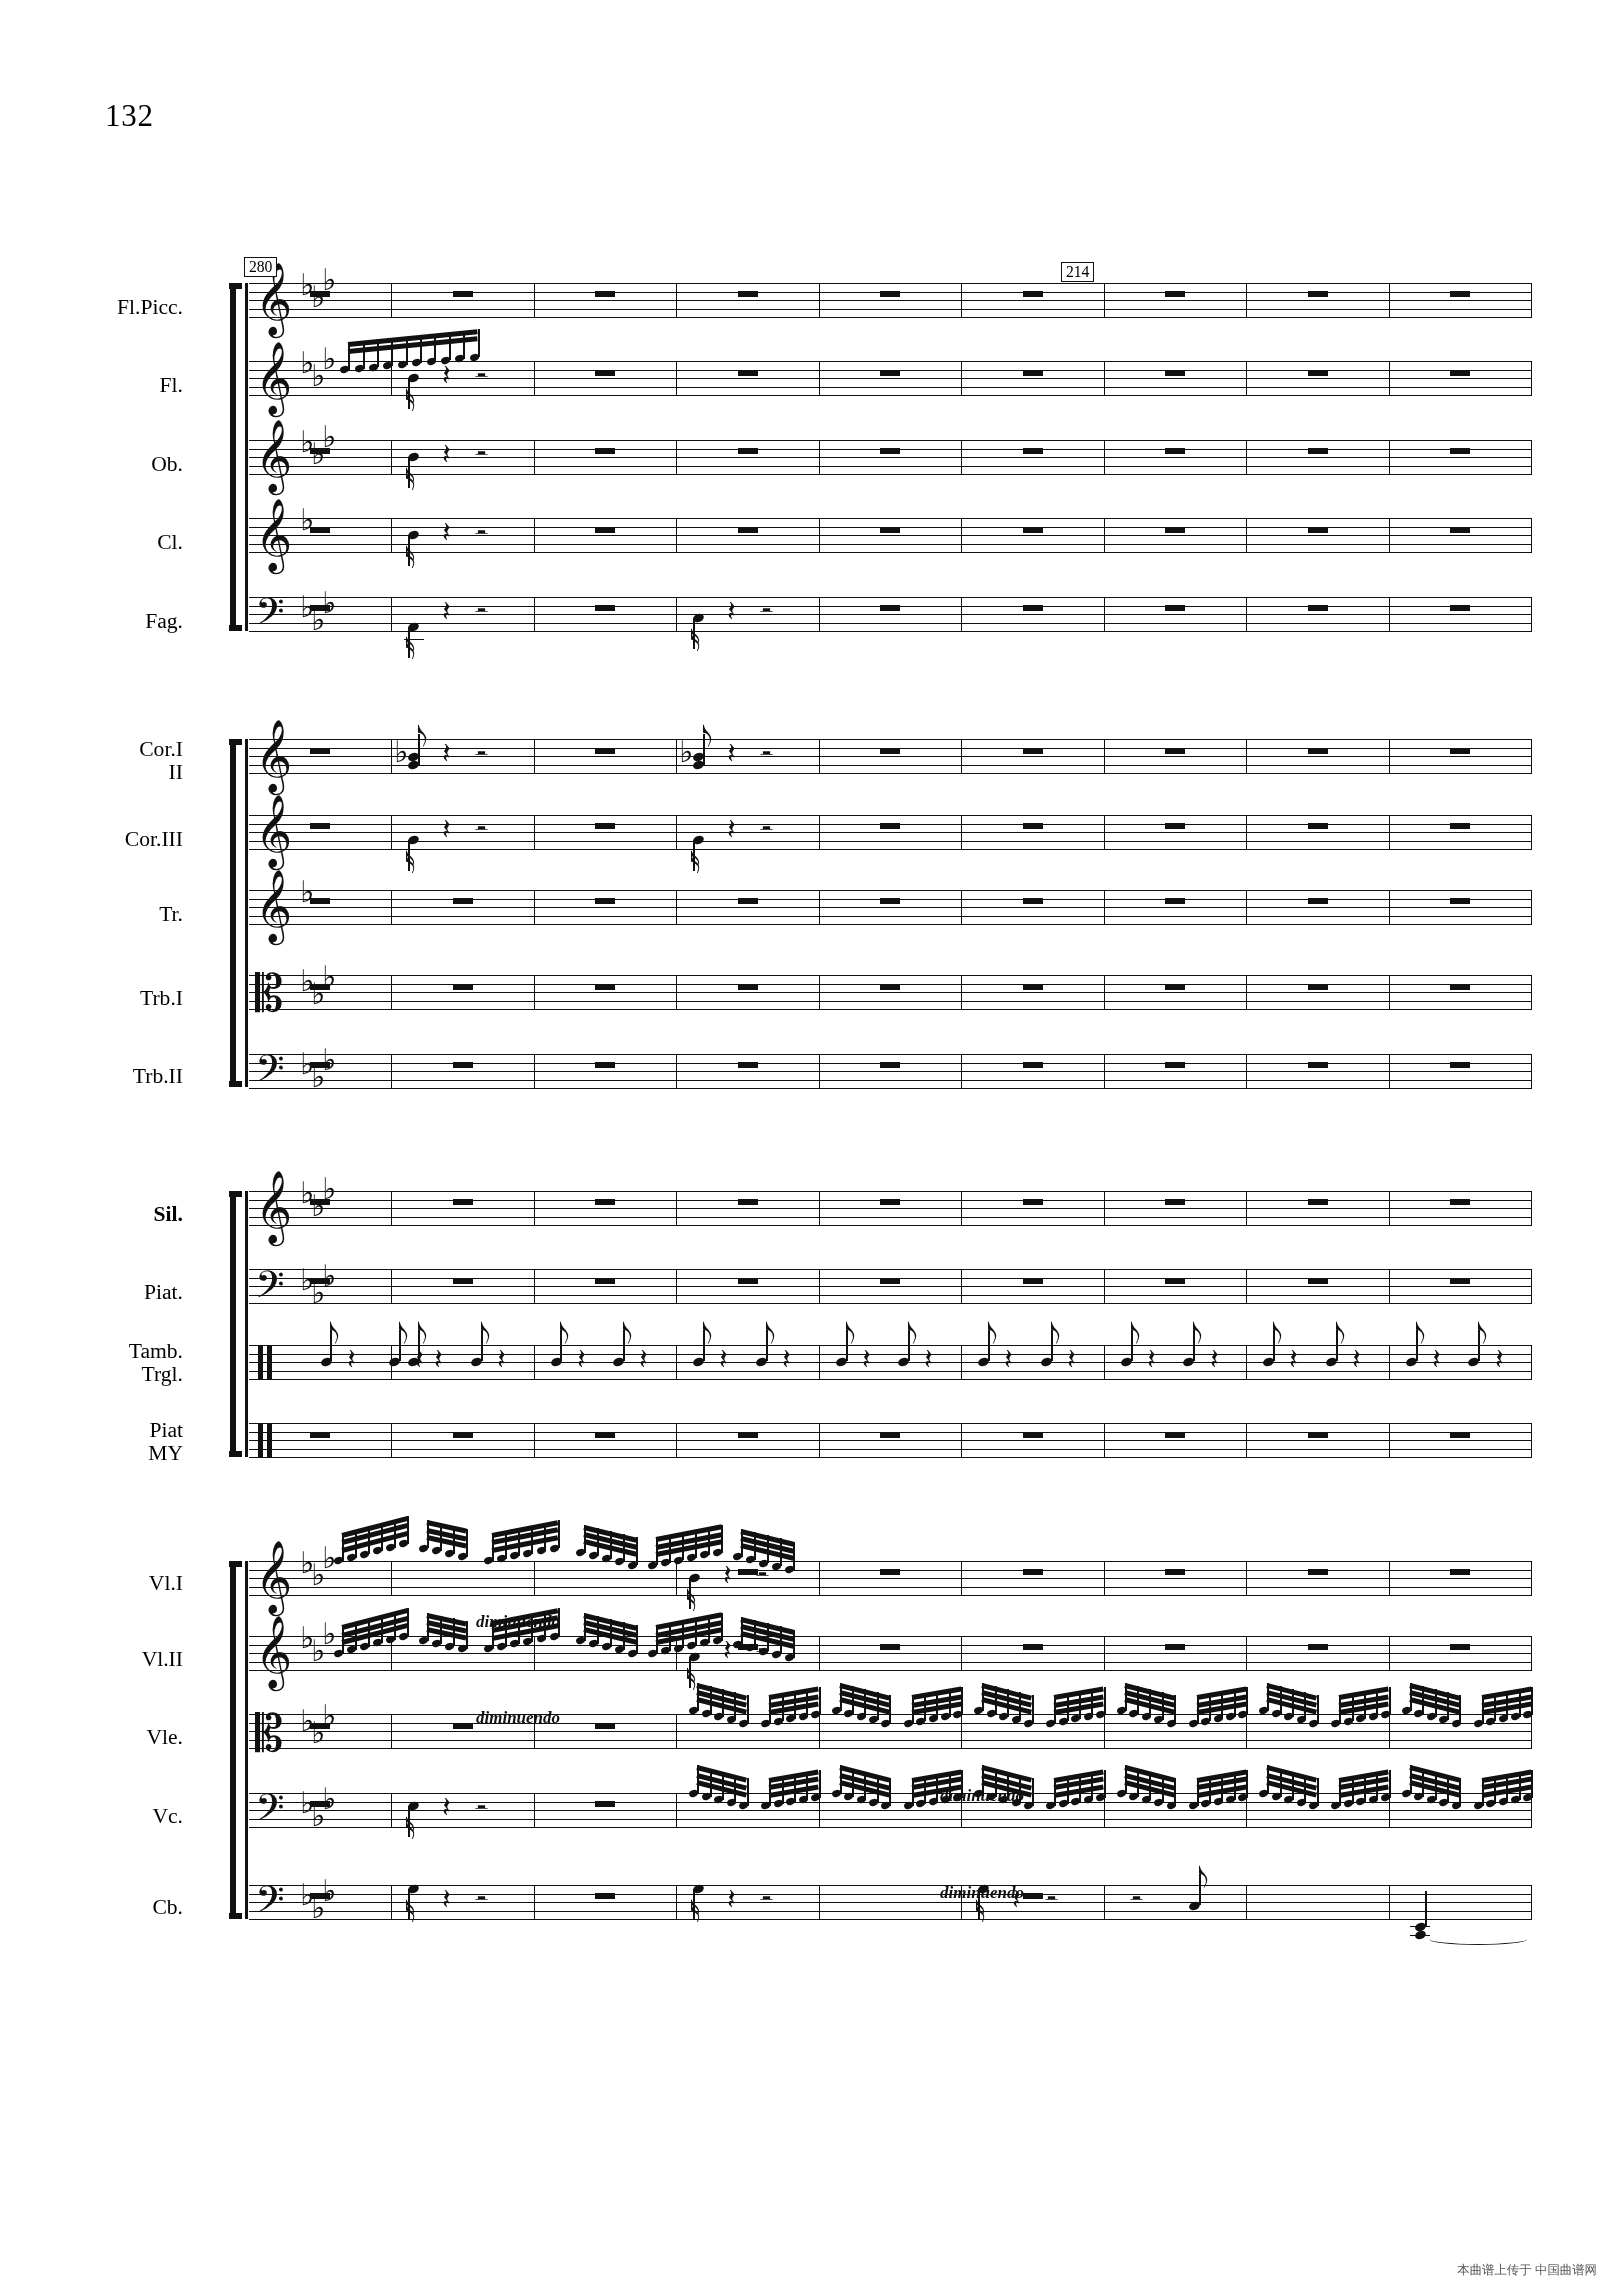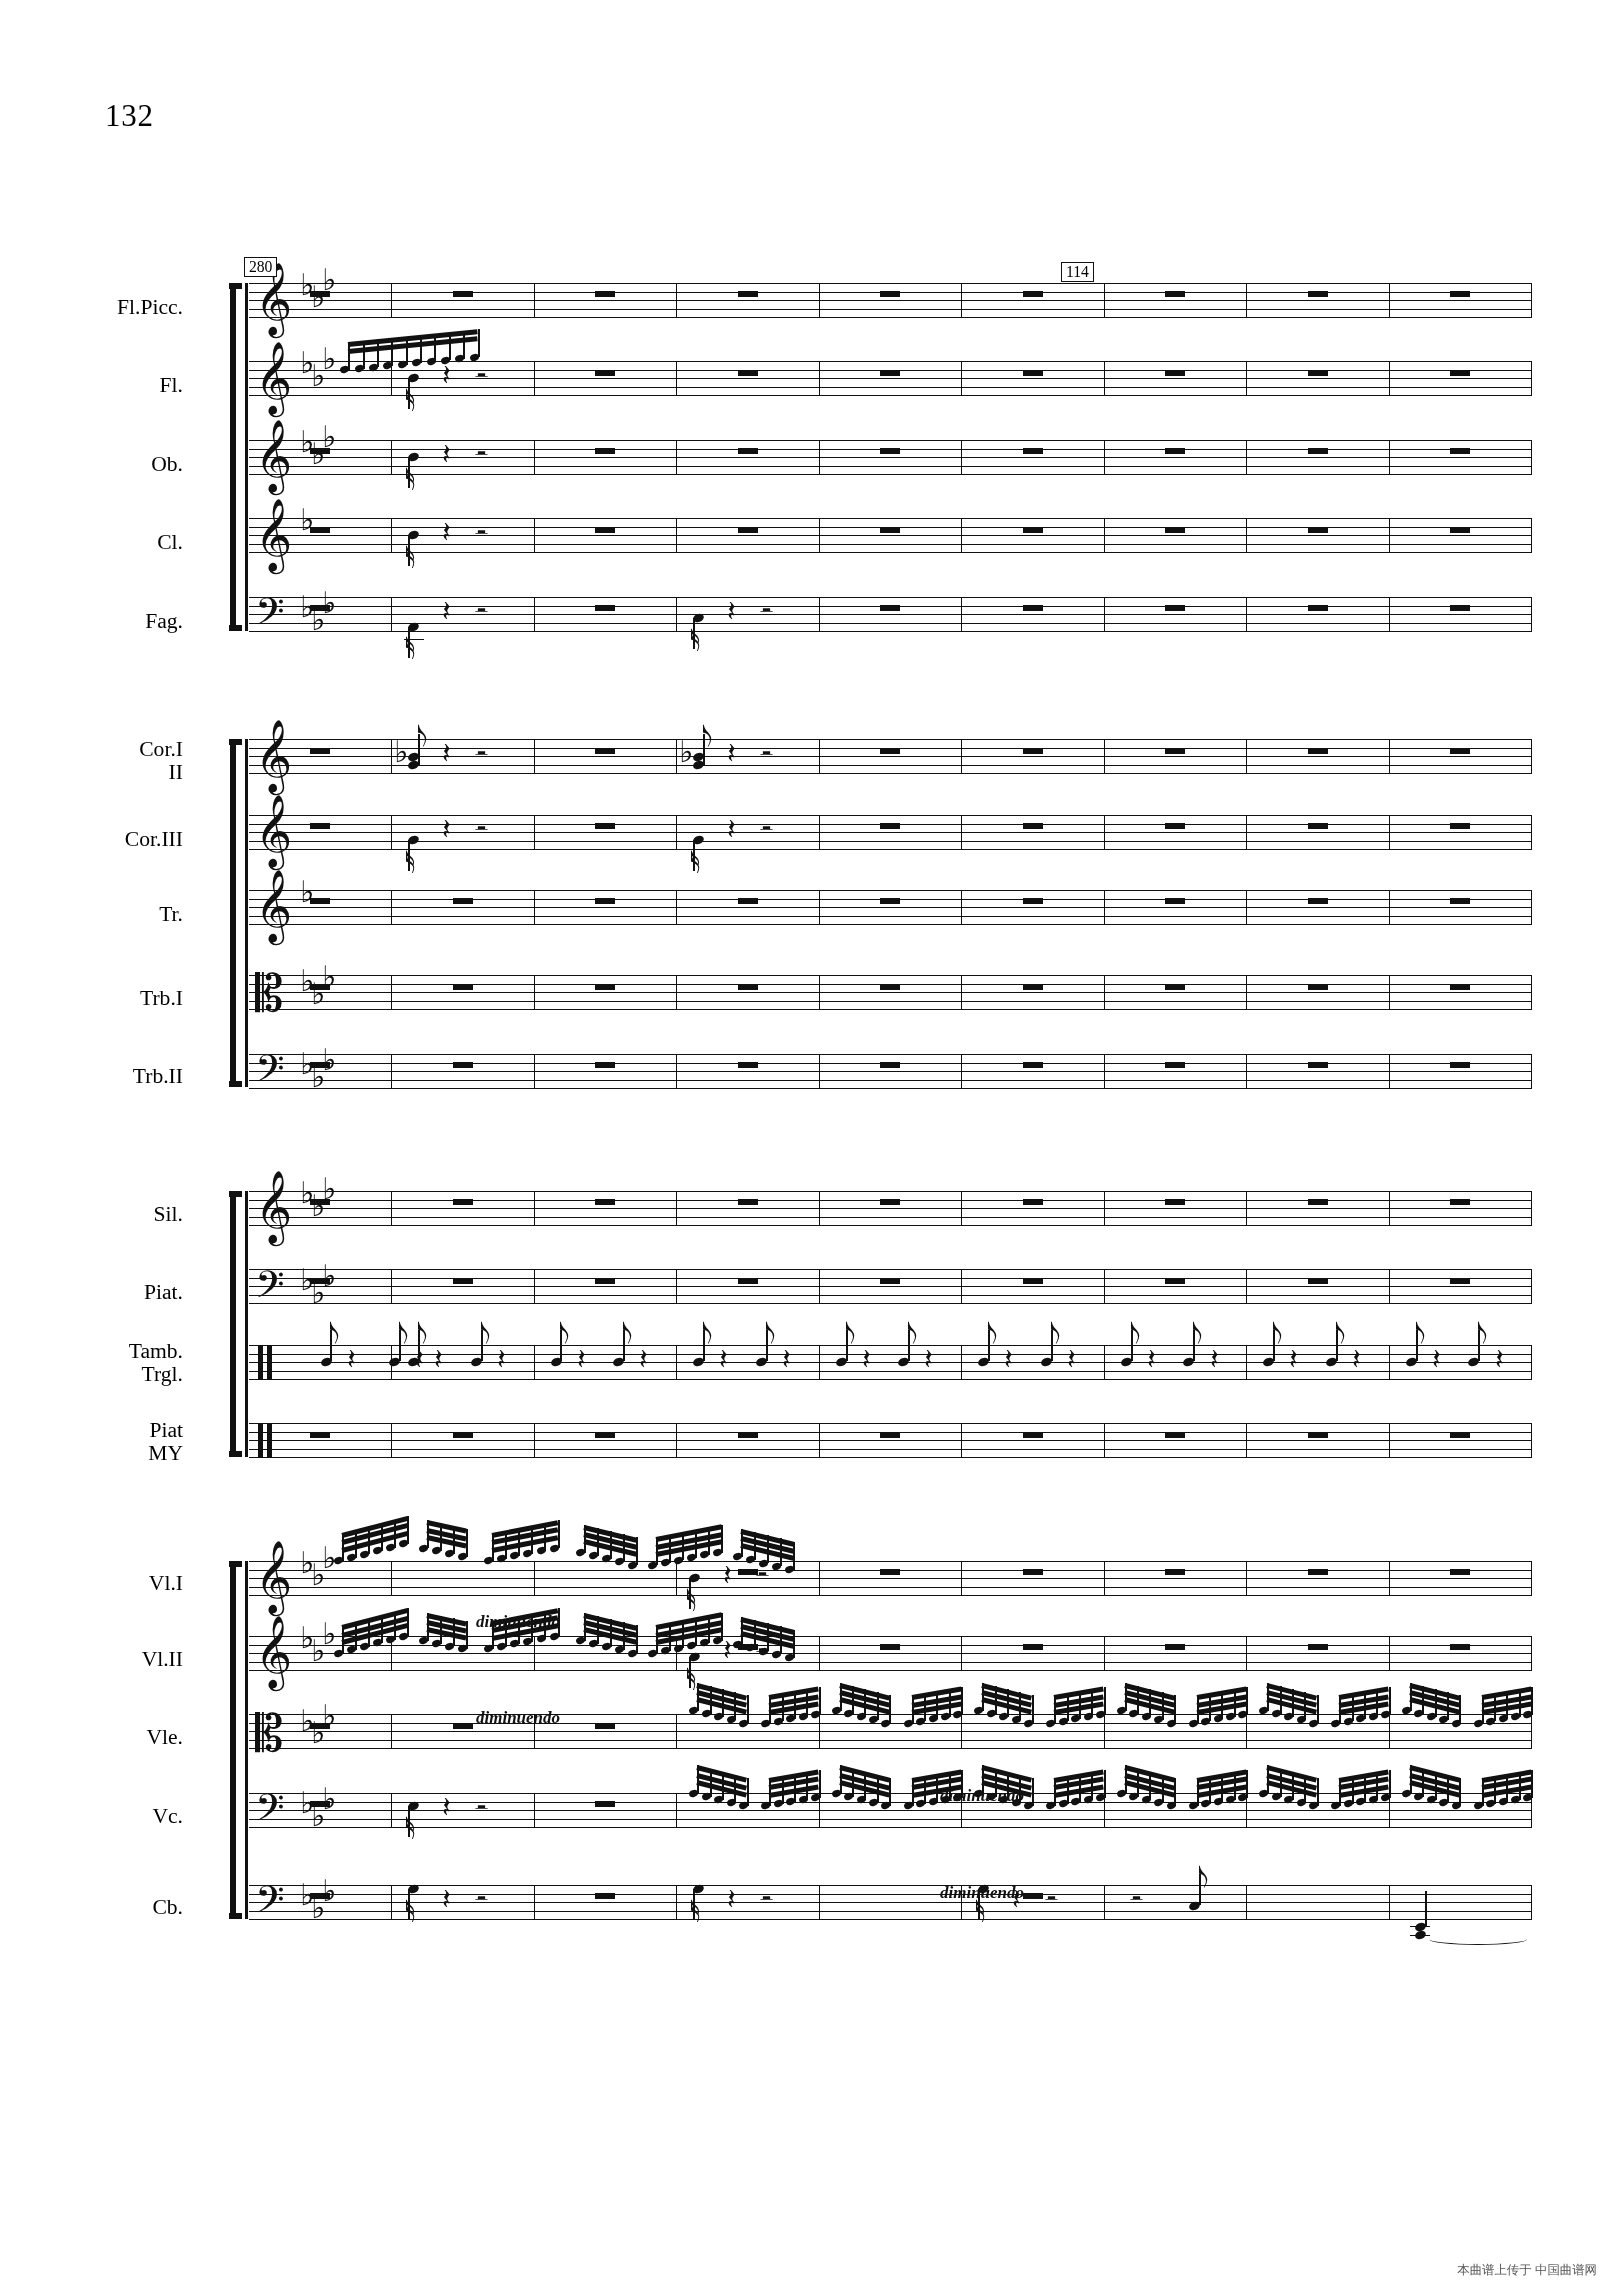--- a/index.html
+++ b/index.html
@@ -349,21 +349,21 @@
       <div class="flat" style="left: 300px; top: 1049px;">♭</div>
       <div class="flat" style="left: 311px; top: 1062px;">♭</div>
       <div class="flat" style="left: 322px; top: 1045px;">♭</div>
       <div class="staff" style="left: 249px; top: 1191px; width: 1283px;">
         <div class="ln"></div>
         <div class="ln"></div>
         <div class="ln"></div>
         <div class="ln"></div>
         <div class="ln"></div>
       </div>
-      <div class="inst-label" style="left: 46px; top: 1203px;">Sil.</div>
+      <div class="inst-label" style="left: 46px; top: 1203px; font-weight: bold;">Sil.</div>
       <div class="clef treble" style="left: 255px; top: 1175px;">𝄞</div>
       <div class="flat" style="left: 300px; top: 1178px;">♭</div>
       <div class="flat" style="left: 311px; top: 1191px;">♭</div>
       <div class="flat" style="left: 322px; top: 1174px;">♭</div>
       <div class="staff" style="left: 249px; top: 1269px; width: 1283px;">
         <div class="ln"></div>
         <div class="ln"></div>
         <div class="ln"></div>
         <div class="ln"></div>
         <div class="ln"></div>
@@ -628,21 +628,21 @@
       <div class="barline" style="left: 1389px; top: 1636px; height: 34px;"></div>
       <div class="barline" style="left: 1389px; top: 1714px; height: 34px;"></div>
       <div class="barline" style="left: 1389px; top: 1793px; height: 34px;"></div>
       <div class="barline" style="left: 1389px; top: 1885px; height: 34px;"></div>
       <div class="barline" style="left: 1531px; top: 1561px; height: 34px;"></div>
       <div class="barline" style="left: 1531px; top: 1636px; height: 34px;"></div>
       <div class="barline" style="left: 1531px; top: 1714px; height: 34px;"></div>
       <div class="barline" style="left: 1531px; top: 1793px; height: 34px;"></div>
       <div class="barline" style="left: 1531px; top: 1885px; height: 34px;"></div>
       <div class="meas-num" style="left: 244px; top: 257px;">280</div>
-      <div class="meas-num" style="left: 1061px; top: 262px;">114</div>
+      <div class="meas-num" style="left: 1061px; top: 262px;">214</div>
       <div class="mrest" style="left: 310px; top: 291px;"></div>
       <div class="mrest" style="left: 453px; top: 291px;"></div>
       <div class="mrest" style="left: 595px; top: 291px;"></div>
       <div class="mrest" style="left: 738px; top: 291px;"></div>
       <div class="mrest" style="left: 880px; top: 291px;"></div>
       <div class="mrest" style="left: 1023px; top: 291px;"></div>
       <div class="mrest" style="left: 1165px; top: 291px;"></div>
       <div class="mrest" style="left: 1308px; top: 291px;"></div>
       <div class="mrest" style="left: 1450px; top: 291px;"></div>
       <div class="mrest" style="left: 595px; top: 370px;"></div>

